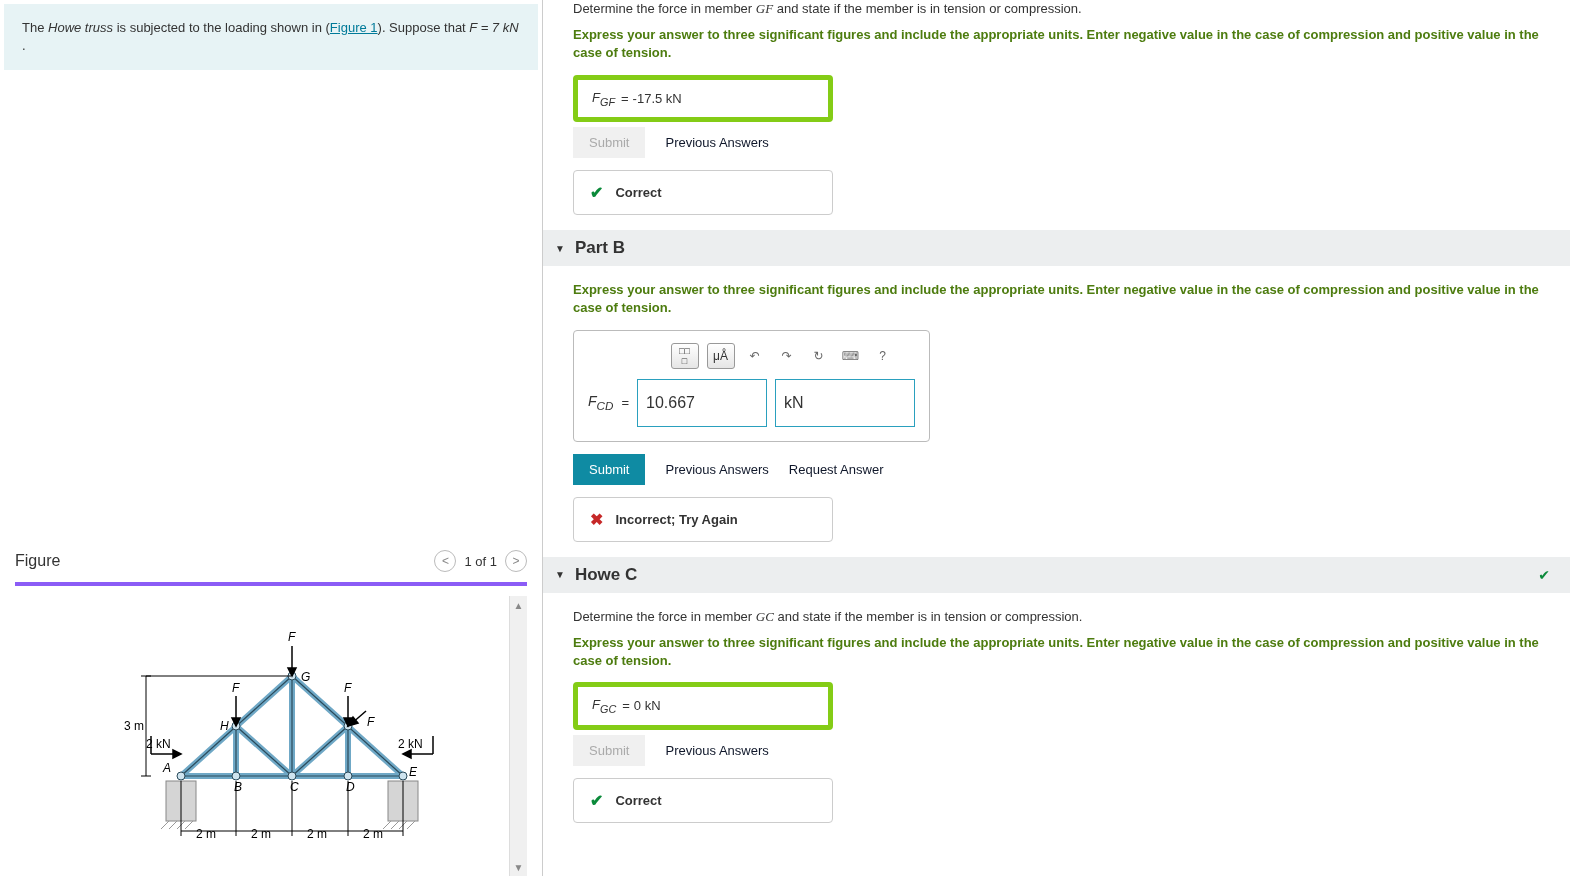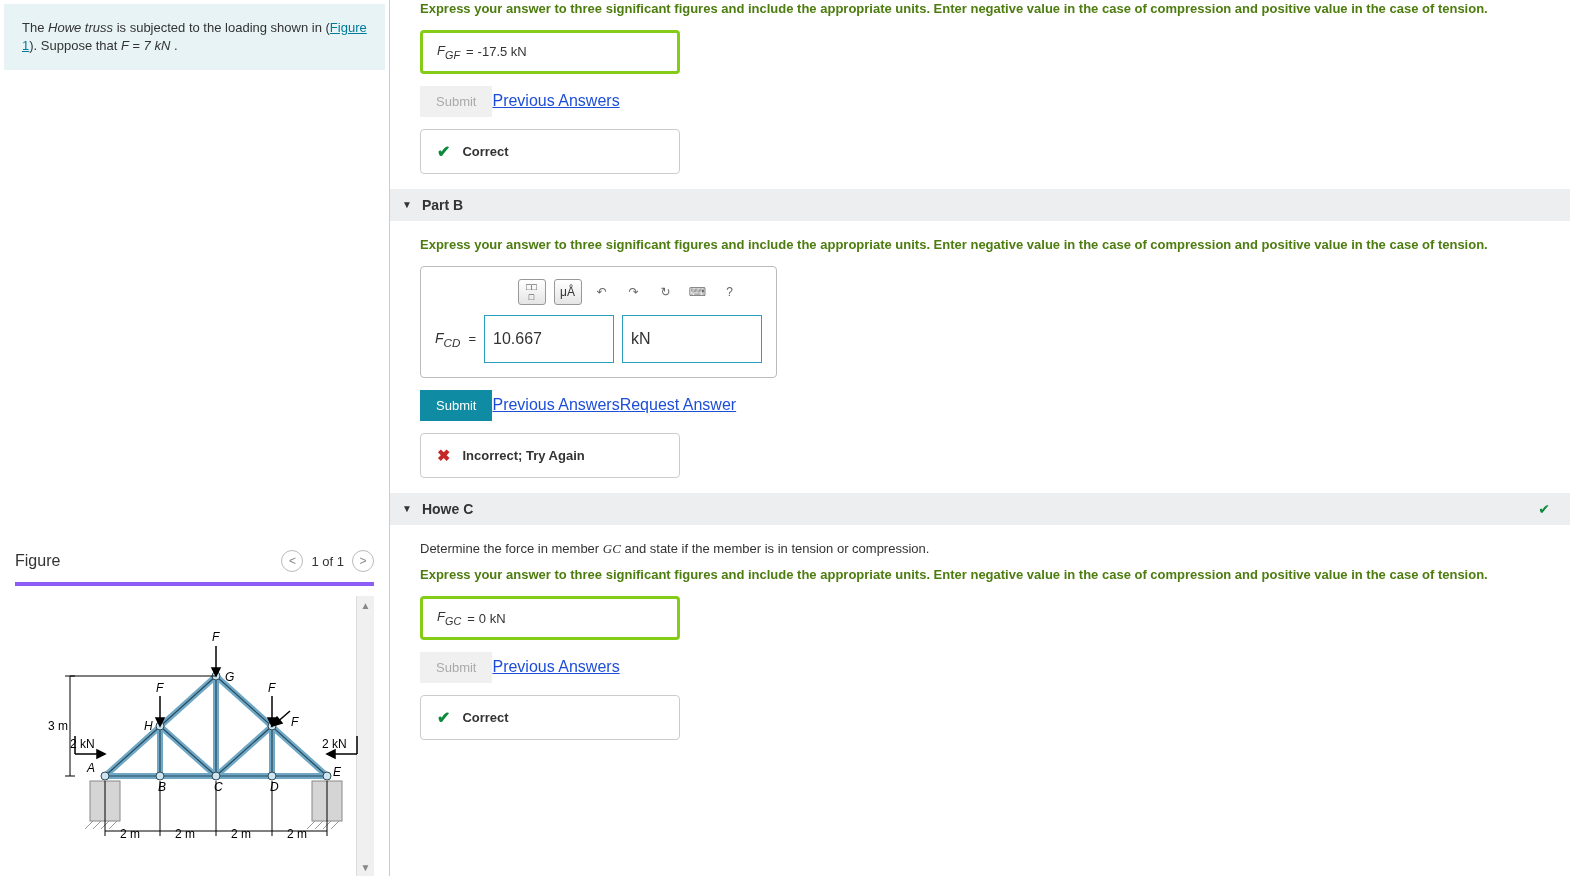--- a/index.html
+++ b/index.html
@@ -1,47 +1,47 @@
 <!DOCTYPE html>
 <html><head>
 <meta charset="utf-8">
 <style>
   * { box-sizing: border-box; margin: 0; padding: 0; font-family: Arial, Helvetica, sans-serif; }
   body { background: #fff; color: #333; font-size: 13px; }
   .layout { display: flex; width: 1570px; height: 876px; }
-  .left { width: 390px; border-right: 1px solid #ccc; position: relative; padding: 0; }
+  .left { width: 543px; border-right: 1px solid #ccc; position: relative; padding: 0; }
   .problem-box { background: #e7f3f5; padding: 15px 18px; margin: 4px; color: #333; font-size: 13px; line-height: 1.4; }
   .problem-box em { font-style: italic; }
   .problem-box a { color: #007a99; text-decoration: underline; }
   .figure-section { position: absolute; bottom: 0; left: 0; right: 0; padding: 10px 15px 0 15px; }
   .figure-header { display: flex; justify-content: space-between; align-items: center; border-bottom: 4px solid #8b5cf6; padding-bottom: 10px; margin-bottom: 10px; }
   .figure-title { font-size: 16px; color: #333; }
   .figure-nav { display: flex; align-items: center; gap: 8px; color: #333; font-size: 13px; }
   .nav-btn { width: 22px; height: 22px; border: 1px solid #bbb; border-radius: 50%; background: #fff; display: flex; align-items: center; justify-content: center; cursor: pointer; color: #888; font-size: 12px; }
   .figure-body { position: relative; height: 280px; overflow: hidden; }
   .scroll-track { position: absolute; right: 0; top: 0; bottom: 0; width: 18px; background: #f0f0f0; border-left: 1px solid #ddd; }
   .scroll-up, .scroll-down { position: absolute; left: 0; right: 0; height: 18px; background: #f0f0f0; display: flex; align-items: center; justify-content: center; color: #888; font-size: 10px; }
   .scroll-up { top: 0; }
   .scroll-down { bottom: 0; }
   .figure-canvas { position: relative; width: 360px; height: 240px; margin: 10px auto 0; }
   .right { flex: 1; padding: 0 20px 0 30px; overflow: hidden; }
   .part { margin-bottom: 15px; }
   .part-header { background: #eceeef; padding: 8px 12px; display: flex; align-items: center; margin-bottom: 15px; margin-left: -30px; margin-right: -20px; position: relative; }
   .part-header .caret { margin-right: 10px; font-size: 10px; color: #333; }
-  .part-header .title { font-weight: bold; color: #333; font-size: 14px; }
+  .part-header .title { font-weight: bold; color: #333; font-size: 17px; }
   .part-header .check-right { position: absolute; right: 20px; color: #0b8a3a; font-size: 14px; }
   .prompt { color: #333; margin-bottom: 8px; line-height: 1.4; }
   .sub-instr { font-weight: bold; color: #4d7c0f; margin-bottom: 12px; line-height: 1.4; }
-  .answer-box { border: 3px solid #84cc16; border-radius: 4px; padding: 10px 14px; display: inline-flex; align-items: center; min-width: 260px; margin-bottom: 12px; background: #fff; }
+  .answer-box { border: 5px solid #84cc16; border-radius: 4px; padding: 10px 14px; display: inline-flex; align-items: center; min-width: 260px; margin-bottom: 5px; background: #fff; }
   .answer-box .var { font-style: italic; margin-right: 6px; }
   .answer-box .val { margin-left: 4px; }
-  .button-row { display: flex; align-items: center; gap: 0; margin-bottom: 12px; }
+  .button-row { display: flex; align-items: center; gap: 20px; margin-bottom: 12px; }
   .submit-btn { background: #0f8ba3; color: #fff; border: none; padding: 8px 16px; font-size: 13px; cursor: pointer; }
   .submit-btn.disabled { background: #f0f0f0; color: #aaa; cursor: default; }
-  .link { color: #1d4ed8; text-decoration: underline; font-size: 16px; cursor: pointer; }
+  .link { color: #0f172a; font-size: 13px; cursor: pointer; }
   .feedback-box { border: 1px solid #ccc; border-radius: 4px; padding: 12px 16px; display: inline-flex; align-items: center; gap: 12px; min-width: 260px; background: #fff; }
   .feedback-box .icon-correct { color: #0b8a3a; font-size: 16px; font-weight: bold; }
   .feedback-box .icon-wrong { color: #c62828; font-size: 16px; font-weight: bold; }
   .feedback-box .text { font-weight: bold; color: #333; }
   .equation-block { border: 1px solid #bbb; border-radius: 4px; padding: 12px 14px 14px 14px; display: inline-block; margin-bottom: 12px; background: #fff; }
   .toolbar { display: flex; align-items: center; gap: 8px; margin-bottom: 10px; justify-content: center; }
   .tool-btn { width: 28px; height: 26px; border: 1px solid #999; border-radius: 3px; background: linear-gradient(#fff,#e5e5e5); display: flex; align-items: center; justify-content: center; font-size: 12px; color: #333; cursor: pointer; }
   .tool-btn.plain { border: none; background: transparent; width: 24px; color: #666; }
   .eq-row { display: flex; align-items: center; gap: 8px; }
   .eq-label { font-style: italic; font-size: 14px; }
@@ -186,20 +186,23 @@
             </g>
           </svg>
         </div>
       </div>
     </div>
   </div>
 
   <div class="right">
 
     <div class="part">
+      <p class="prompt">
+        Determine the force in member <span style="font-style:italic;font-family:serif;">GF</span> and state if the member is in tension or compression.
+      </p>
       <p class="sub-instr">Express your answer to three significant figures and include the appropriate units. Enter negative value in the case of compression and positive value in the case of tension.</p>
       <div class="answer-box">
         <span class="var" style="font-family:serif;"><span>F</span><sub>GF</sub></span>
         <span> = </span>
         <span class="val"> -17.5 kN</span>
       </div>
       <div class="button-row">
         <button class="submit-btn disabled">Submit</button>
         <a class="link">Previous Answers</a>
       </div>

